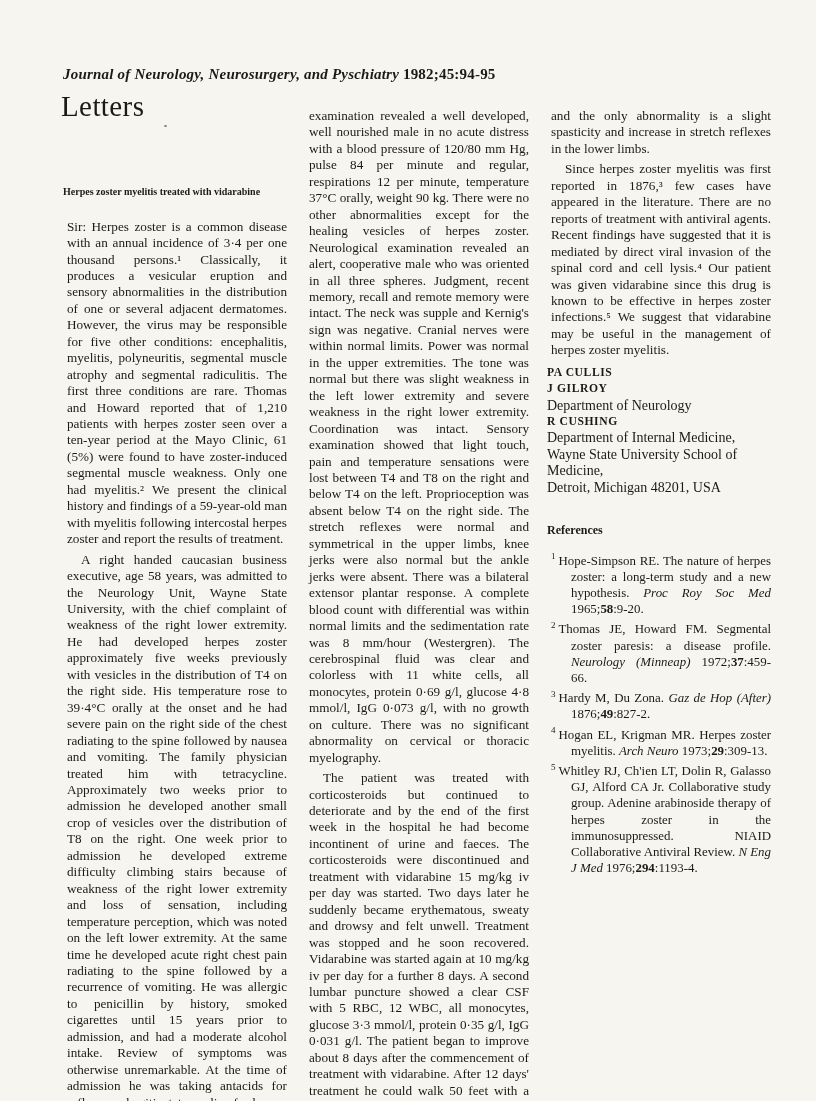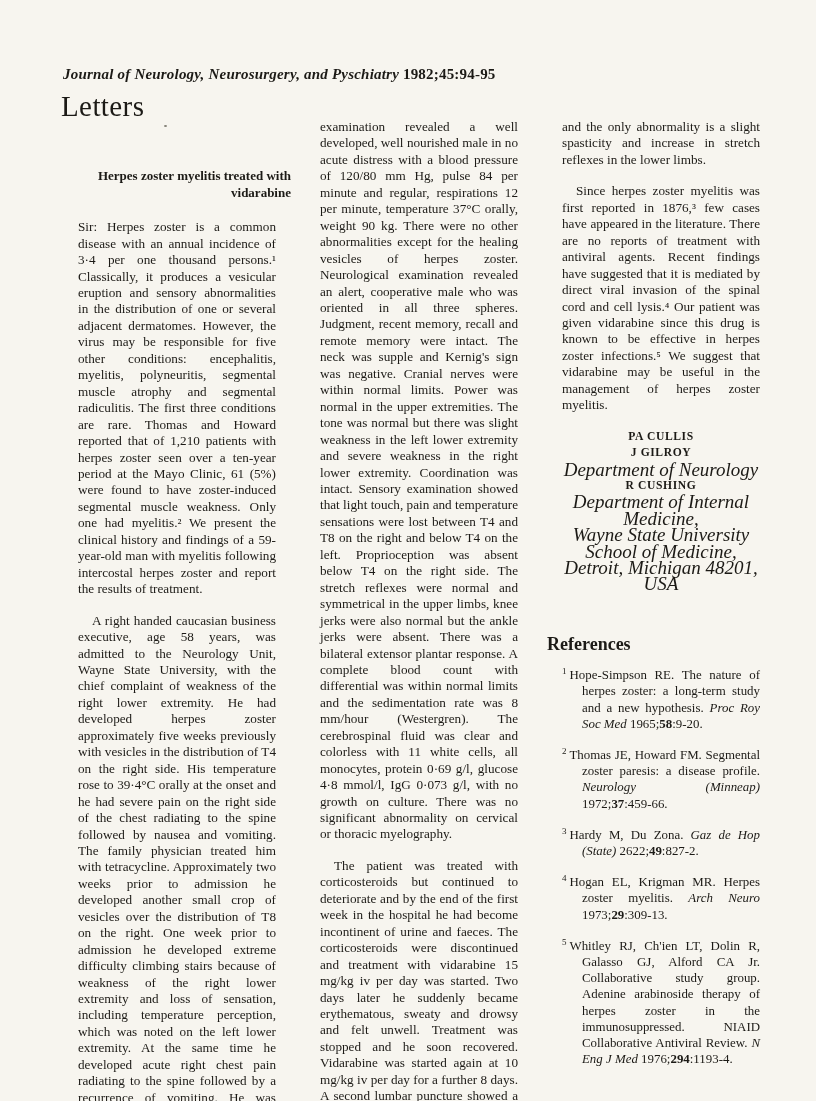--- a/index.html
+++ b/index.html
@@ -36,34 +36,34 @@
   }
   .col {
     width: 228px; flex: 0 0 228px;
     font-size: 13.2px; line-height: 16.45px;
     text-align: justify; text-justify: inter-word;
     hyphens: auto; -webkit-hyphens: auto;
   }
   .col-1 { padding-top: 64px; }
 
   .article-title {
-    font-weight: 700; font-size: 13px; line-height: 16.6px;
-    margin: 0 0 18px 0; text-align: right;
+    font-weight: 700; font-size: 10px; line-height: 16.6px;
+    margin: 16px 0 18px 0; text-align: left;
   }
-  .col p { margin: 15px; }
+  .col p { margin: 4px; }
   .col p.indent { text-indent: 14px; }
 
-  .sig-block { margin-top: 6px; text-align: center; }
+  .sig-block { margin-top: 6px; text-align: left; }
   .sig-name {
     font-size: 11.6px; font-weight: 700; letter-spacing: 0.6px;
     line-height: 16.4px;
   }
-  .sig-affil { font-style: italic; font-size: 19px; line-height: 16.4px; }
+  .sig-affil { font-size: 14px; line-height: 16.4px; }
 
-  .refs-heading { font-weight: 700; font-size: 18px; margin-top: 43px; text-align: left; }
+  .refs-heading { font-weight: 700; font-size: 12px; margin-top: 26px; text-align: left; }
   .refs-list { margin-top: 14px; font-size: 12.9px; line-height: 16.2px; }
   .ref-item { padding-left: 20px; text-indent: -20px; margin: 0; }
   .ref-item sup { font-size: 9px; line-height: 0; margin-right: 3px; }
   .ref-journal { font-style: italic; }
   .ref-vol { font-weight: 700; }
 
   .page-number {
     position: absolute; left: 63px; top: 958px; width: 712px;
     text-align: center; font-size: 15.5px;
   }
@@ -105,21 +105,21 @@
         <div class="sig-affil">Department of Internal Medicine,</div>
         <div class="sig-affil">Wayne State University School of Medicine,</div>
         <div class="sig-affil">Detroit, Michigan 48201, USA</div>
       </div>
 
       <div class="refs-heading">References</div>
 
       <div class="refs-list">
         <p class="ref-item"><sup>1</sup><span>Hope-Simpson RE. The nature of herpes zoster: a long-term study and a new hypothesis. </span><span class="ref-journal">Proc Roy Soc Med</span><span> 1965;</span><span class="ref-vol">58</span><span>:9-20.</span></p>
         <p class="ref-item"><sup>2</sup><span>Thomas JE, Howard FM. Segmental zoster paresis: a disease profile. </span><span class="ref-journal">Neurology (Minneap)</span><span> 1972;</span><span class="ref-vol">37</span><span>:459-66.</span></p>
-        <p class="ref-item"><sup>3</sup><span>Hardy M, Du Zona. </span><span class="ref-journal">Gaz de Hop (State)</span><span> 2622;</span><span class="ref-vol">49</span><span>:827-2.</span></p>
+        <p class="ref-item"><sup>3</sup><span>Hardy M, Du Zona. </span><span class="ref-journal">Gaz de Hop (After)</span><span> 1876;</span><span class="ref-vol">49</span><span>:827-2.</span></p>
         <p class="ref-item"><sup>4</sup><span>Hogan EL, Krigman MR. Herpes zoster myelitis. </span><span class="ref-journal">Arch Neuro</span><span> 1973;</span><span class="ref-vol">29</span><span>:309-13.</span></p>
         <p class="ref-item"><sup>5</sup><span>Whitley RJ, Ch'ien LT, Dolin R, Galasso GJ, Alford CA Jr. Collaborative study group. Adenine arabinoside therapy of herpes zoster in the immunosuppressed. NIAID Collaborative Antiviral Review. </span><span class="ref-journal">N Eng J Med</span><span> 1976;</span><span class="ref-vol">294</span><span>:1193-4.</span></p>
       </div>
     </div>
 
   </div>
 
 
 </div>
 

